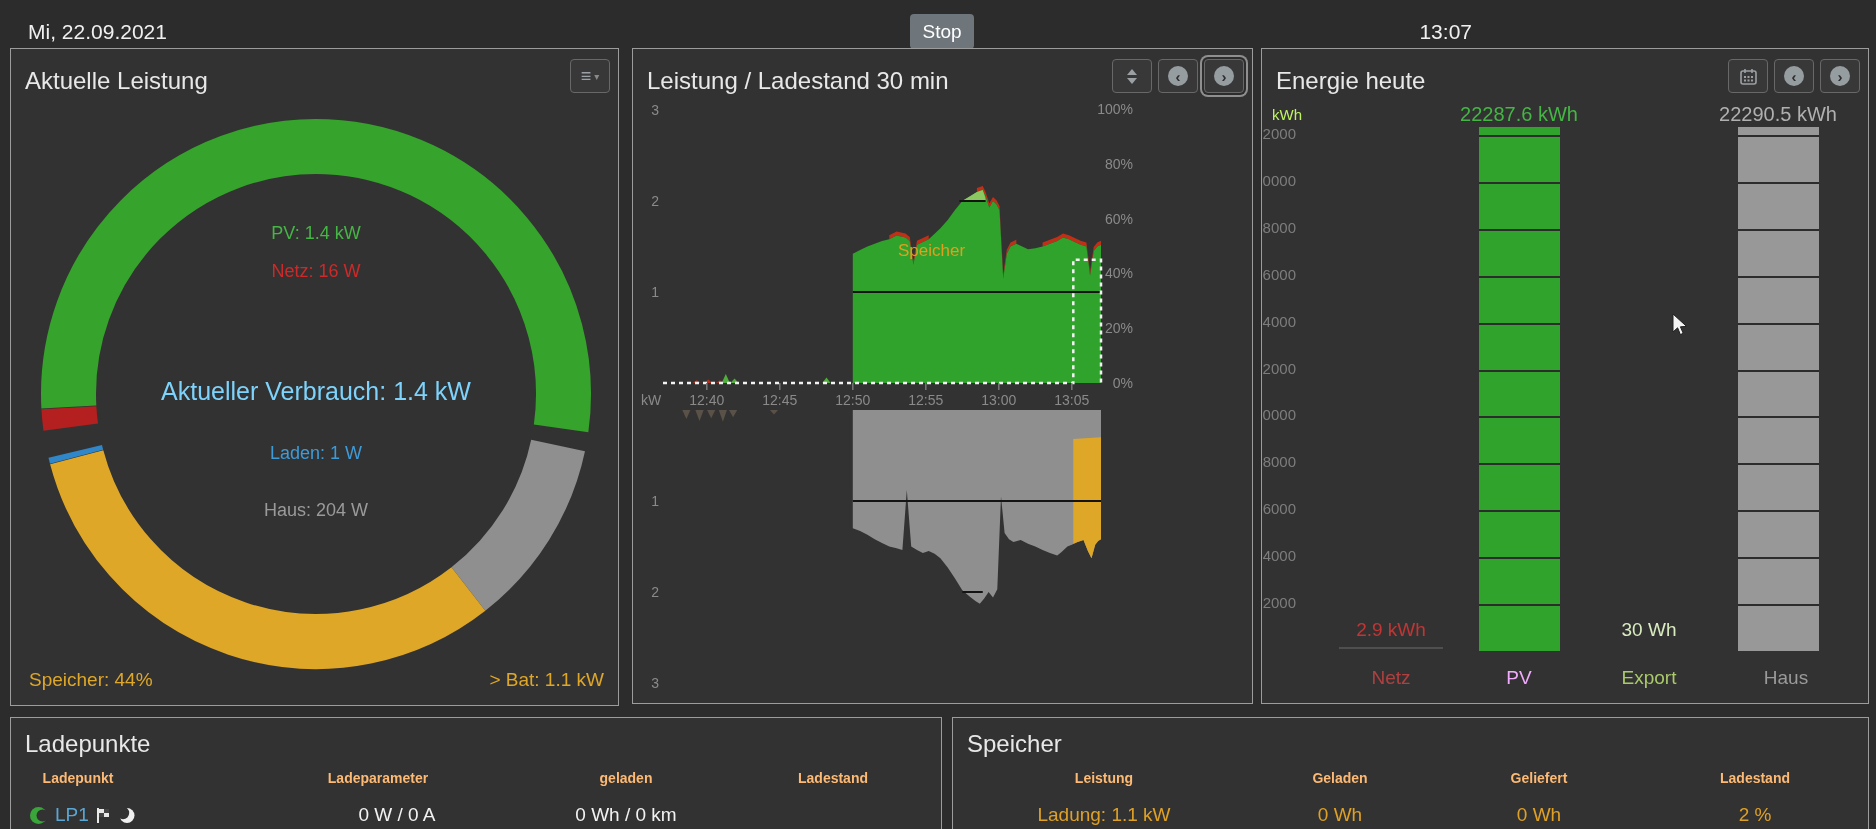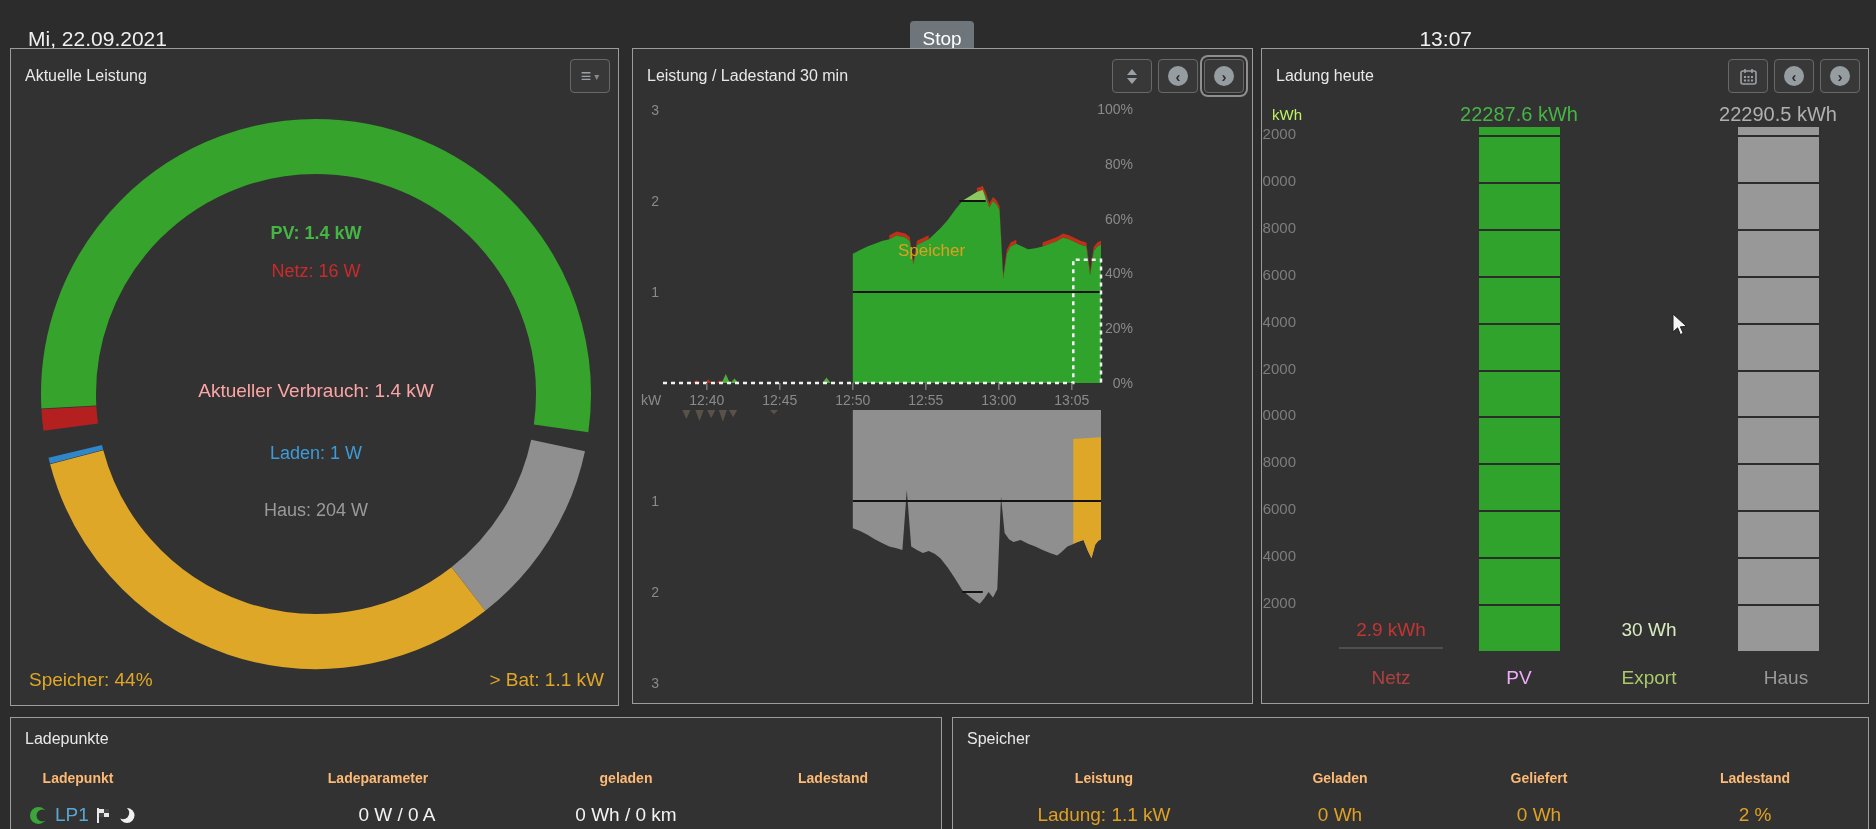--- a/index.html
+++ b/index.html
@@ -1,20 +1,20 @@
 <!DOCTYPE html>
 <html><head>
 <meta charset="utf-8">
 <style>
   html,body{margin:0;padding:0;background:#2d2c2c;width:1876px;height:829px;overflow:hidden;
     font-family:"Liberation Sans",sans-serif;-webkit-font-smoothing:antialiased;}
   #app{position:absolute;left:0;top:0;width:1876px;height:829px;}
   .panel{position:absolute;background:#333232;border:1px solid #9c9c9c;box-sizing:border-box;overflow:hidden;}
-  .p-title{position:absolute;left:14px;top:18px;font-size:16px;color:#e8e8e8;}
-  #topbar{position:absolute;left:0;top:17px;width:1500px;height:46px;}
+  .p-title{position:absolute;left:14px;top:18px;font-size:24px;color:#e8e8e8;}
+  #topbar{position:absolute;left:0;top:10px;width:1500px;height:46px;}
   #date-label{position:absolute;left:28px;top:10px;font-size:21px;color:#f0f0f0;}
   #clock-label{position:absolute;right:28px;top:10px;font-size:21px;color:#f0f0f0;}
   #stop-btn{position:absolute;left:910px;top:4px;width:64px;height:35px;background:#6e767c;border:none;
     border-radius:4px;color:#fff;font-size:19px;font-family:"Liberation Sans",sans-serif;cursor:pointer;}
   .btnrow{position:absolute;top:10px;right:8px;display:flex;gap:6px;}
   .hbtn{width:40px;height:34px;background:#383838;border:1px solid #686868;border-radius:4px;
     display:flex;align-items:center;justify-content:center;color:#9aa0a4;cursor:pointer;box-sizing:border-box;}
   .hbtn.focused{box-shadow:0 0 0 2px #2d2c2c,0 0 0 4px #8f8f8f;}
   .circ{display:inline-flex;width:20px;height:20px;border-radius:50%;background:#969da1;color:#2f2f2f;
     align-items:center;justify-content:center;font-size:15px;font-weight:bold;line-height:1;}
@@ -51,23 +51,23 @@
       </div>
     </div>
     <svg id="donut-svg" width="609" height="618" style="position:absolute;left:0;top:38px;">
         <path d="M 547.0915311816169 358.4581434773954 A 247.5 247.5 0 0 1 457.37621514310047 502.0326615176637" fill="none" stroke="#8f8f8f" stroke-width="55"></path>
         <path d="M 457.37621514310047 502.0326615176637 A 247.5 247.5 0 0 1 65.71121132039633 370.22282508910826" fill="none" stroke="#dfa728" stroke-width="55"></path>
         <path d="M 65.60123118797051 369.80509128473943 A 247.5 247.5 0 0 1 64.23797014317435 364.3576061148039" fill="none" stroke="#2f86c8" stroke-width="55"></path>
         <path d="M 59.73165807057802 340.1615808910272 A 247.5 247.5 0 0 1 57.8859108649597 320.815822485808" fill="none" stroke="#b42020" stroke-width="55"></path>
         <path d="M 57.83919014824298 319.9531491701286 A 247.5 247.5 0 1 1 550.0913470135387 341.44534248761596" fill="none" stroke="#35a32c" stroke-width="55"></path>
       </svg>
     <div id="donut-labels">
-        <div style="position: absolute; left: 305px; top: 184px; transform: translate(-50%, -50%); white-space: nowrap; font-size: 18px; color: rgb(69, 181, 69); font-weight: bold;">PV: 1.4 kW</div>
+        <div style="position: absolute; left: 305px; top: 184px; transform: translate(-50%, -50%); white-space: nowrap; font-size: 18px; color: rgb(69, 181, 69);">PV: 1.4 kW</div>
         <div style="position: absolute; left: 305px; top: 222px; transform: translate(-50%, -50%); white-space: nowrap; font-size: 18px; color: rgb(204, 42, 42);">Netz: 16 W</div>
-        <div style="position: absolute; left: 305px; top: 342px; transform: translate(-50%, -50%); white-space: nowrap; font-size: 19px; color: #fca5a5;">Aktueller Verbrauch: 1.4 kW</div>
+        <div style="position: absolute; left: 305px; top: 342px; transform: translate(-50%, -50%); white-space: nowrap; font-size: 25px; color: #7dd3fc;">Aktueller Verbrauch: 1.4 kW</div>
         <div style="position: absolute; left: 305px; top: 404px; transform: translate(-50%, -50%); white-space: nowrap; font-size: 18px; color: rgb(62, 155, 216);">Laden: 1 W</div>
         <div style="position: absolute; left: 305px; top: 461px; transform: translate(-50%, -50%); white-space: nowrap; font-size: 18px; color: rgb(154, 154, 154);">Haus: 204 W</div>
       </div>
     <div class="corner-lbl" style="left:18px;">Speicher: 44%</div>
     <div class="corner-lbl" style="right:14px;">&gt; Bat: 1.1 kW</div>
   </section>
 
   <section class="panel" id="p-power" style="left:632px;top:48px;width:621px;height:656px;">
     <div class="p-title">Leistung / Ladestand 30 min</div>
     <div class="btnrow">
@@ -132,21 +132,21 @@
         <text x="500" y="284.2" text-anchor="end" fill="#8a8a8a" font-size="14">20%</text>
         <text x="500" y="229.39999999999998" text-anchor="end" fill="#8a8a8a" font-size="14">40%</text>
         <text x="500" y="174.6" text-anchor="end" fill="#8a8a8a" font-size="14">60%</text>
         <text x="500" y="119.79999999999998" text-anchor="end" fill="#8a8a8a" font-size="14">80%</text>
         <text x="500" y="65" text-anchor="end" fill="#8a8a8a" font-size="14">100%</text>
         <text x="265" y="207" text-anchor="start" fill="#dfa020" font-size="17">Speicher</text>
       </svg>
   </section>
 
   <section class="panel" id="p-energy" style="left:1261px;top:48px;width:608px;height:656px;">
-    <div class="p-title">Ladung heute</div>
+    <div class="p-title">Energie heute</div>
     <div class="btnrow">
       <div class="hbtn">
         <svg width="17" height="17" viewBox="0 0 17 17">
           <rect x="1" y="3" width="15" height="13" rx="2" fill="none" stroke="#9aa0a4" stroke-width="1.6"></rect>
           <line x1="5" y1="1" x2="5" y2="5" stroke="#9aa0a4" stroke-width="1.6"></line>
           <line x1="12" y1="1" x2="12" y2="5" stroke="#9aa0a4" stroke-width="1.6"></line>
           <rect x="4" y="8" width="2" height="2" fill="#9aa0a4"></rect>
             <rect x="7.5" y="8" width="2" height="2" fill="#9aa0a4"></rect>
           <rect x="11" y="8" width="2" height="2" fill="#9aa0a4"></rect>
             <rect x="4" y="11.5" width="2" height="2" fill="#9aa0a4"></rect>

